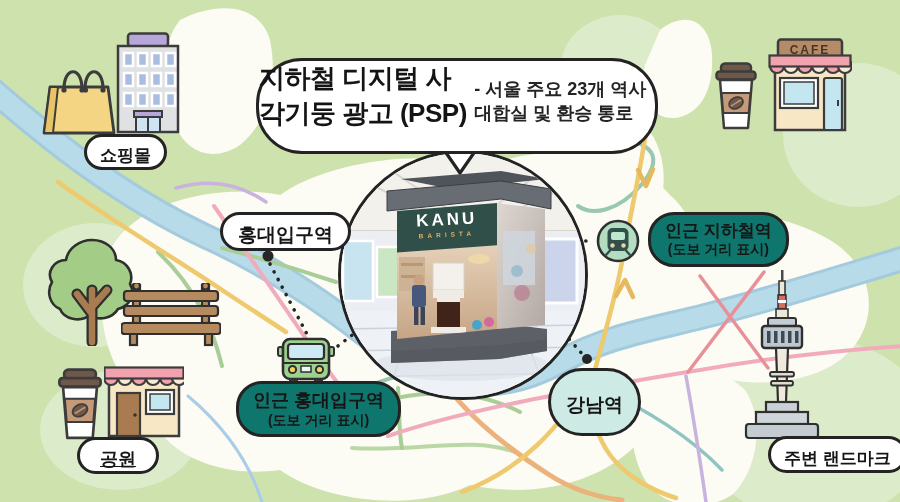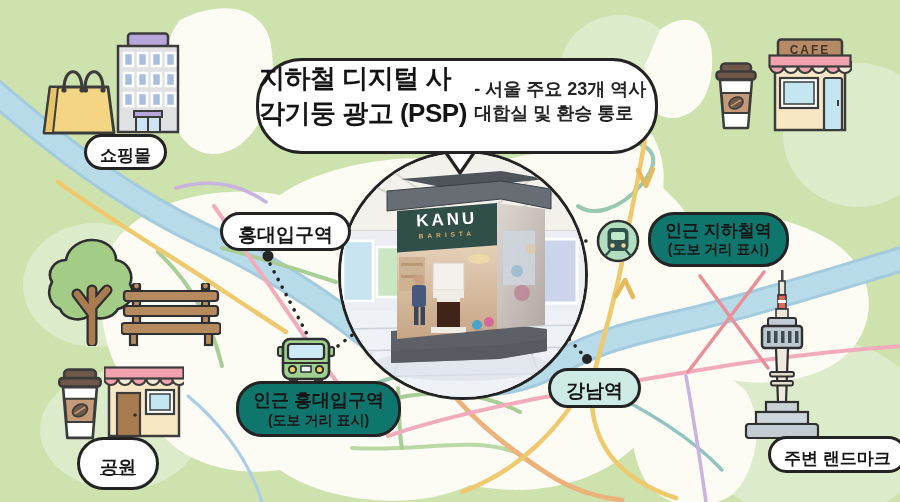--- a/index.html
+++ b/index.html
@@ -340,24 +340,24 @@
     <rect x="16" y="142" width="52" height="12" fill="#cfd6db" stroke="#2f2f2f" stroke-width="2.2"></rect>
     <rect x="6" y="154" width="72" height="14" rx="3" fill="#c4ccd2" stroke="#2f2f2f" stroke-width="2.2"></rect>
   </svg>
 
   <div class="pill" style="left:84px;top:134px;height:30px;padding:0 13px;font-size:17px;">
     <span>쇼핑몰</span>
   </div>
   <div class="pill" style="left:220px;top:212px;height:33px;padding:0 15px;font-size:19px;">
     <span>홍대입구역</span>
   </div>
-  <div class="pill" style="left:548px;top:368px;height:32px;padding:1px 15px;font-size:19px;background:#cdeae5;">
+  <div class="pill" style="left:548px;top:368px;height:32px;padding:15px 15px;font-size:19px;background:#cdeae5;">
     <span>강남역</span>
   </div>
-  <div class="pill" style="left:77px;top:437px;height:31px;padding:8px 20px;font-size:18px;text-decoration:underline;">
+  <div class="pill" style="left:77px;top:437px;height:31px;padding:0 20px;font-size:18px;text-decoration:underline;">
     <span>공원</span>
   </div>
   <div class="pill" style="left:768px;top:436px;height:31px;padding:0 13px;font-size:17px;">
     <span>주변 랜드마크</span>
   </div>
 
   <div class="callout" style="left:648px;top:212px;">
     <div class="l1">인근 지하철역</div>
     <div class="l2">(도보 거리 표시)</div>
   </div>

